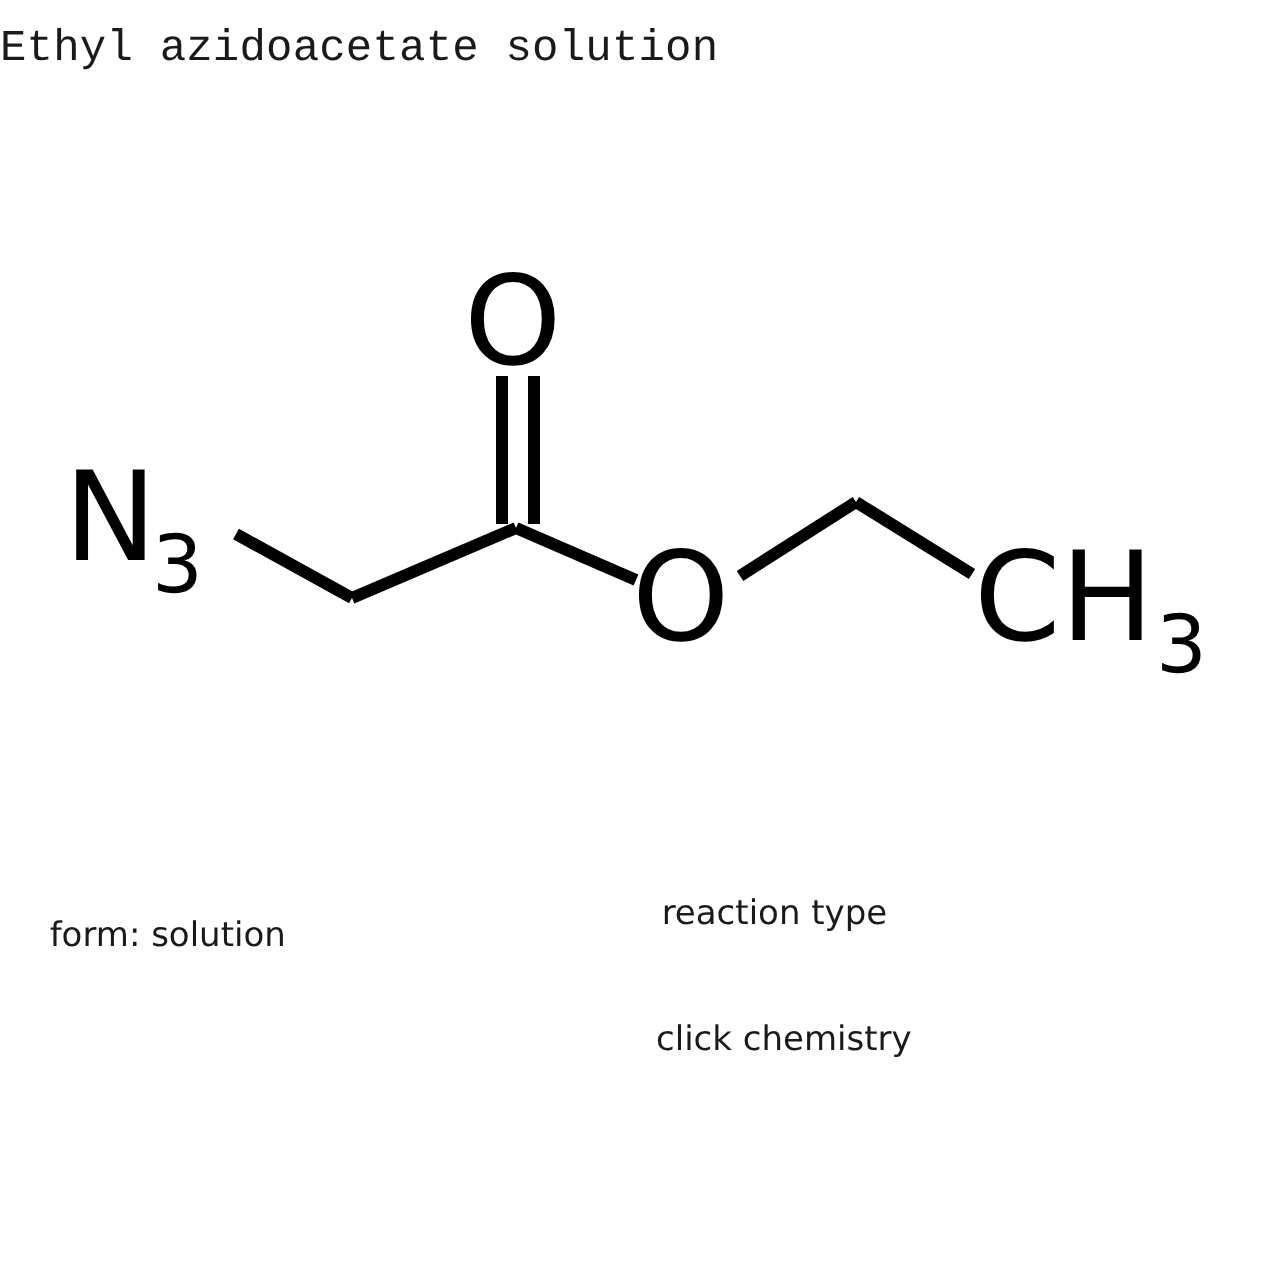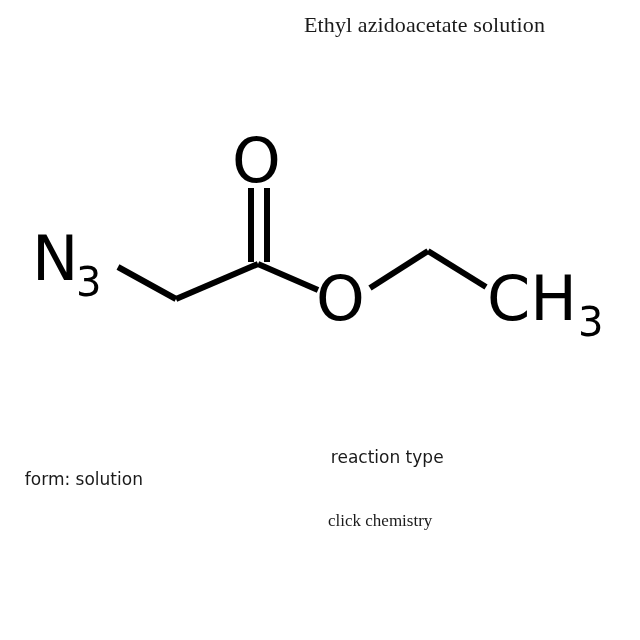--- a/index.html
+++ b/index.html
@@ -14,23 +14,23 @@
     overflow: hidden;
     font-family: "DejaVu Sans", sans-serif;
     color: #000000;
   }
 
   #title {
     position: absolute;
     left: 0;
     top: 12px;
     width: 545px;
-    text-align: right;
+    text-align: left;
     font-size: 22px;
-    font-family: Liberation Serif, serif;
+    font-family: Liberation Mono, monospace;
     color: #1a1a1a;
     letter-spacing: 0.1px;
     white-space: nowrap;
   }
 
   #structure {
     position: absolute;
     left: 0;
     top: 0;
     width: 640px;
@@ -49,23 +49,23 @@
   }
 
   .annot {
     position: absolute;
     font-family: "DejaVu Sans", sans-serif;
     font-size: 17px;
     color: #1a1a1a;
     line-height: 21px;
     white-space: pre;
   }
-  #annot-left  { left: 14px;  top: 448px; }
+  #annot-left  { left: 14px;  top: 437px; }
   #annot-right { left: 320px; top: 426px; }
-  #annot-right .indent { padding-left: 8px; display: block; font-family: Liberation Serif, serif; }
+  #annot-right .indent { padding-left: 8px; display: block; }
 </style>
 </head>
 <body>
 
 <div id="title">Ethyl azidoacetate solution</div>
 
 <svg id="structure" viewBox="0 0 640 640">
 
   <text class="atom-label" x="32" y="280">N</text>
   <text class="atom-sub" x="76" y="296">3</text>

